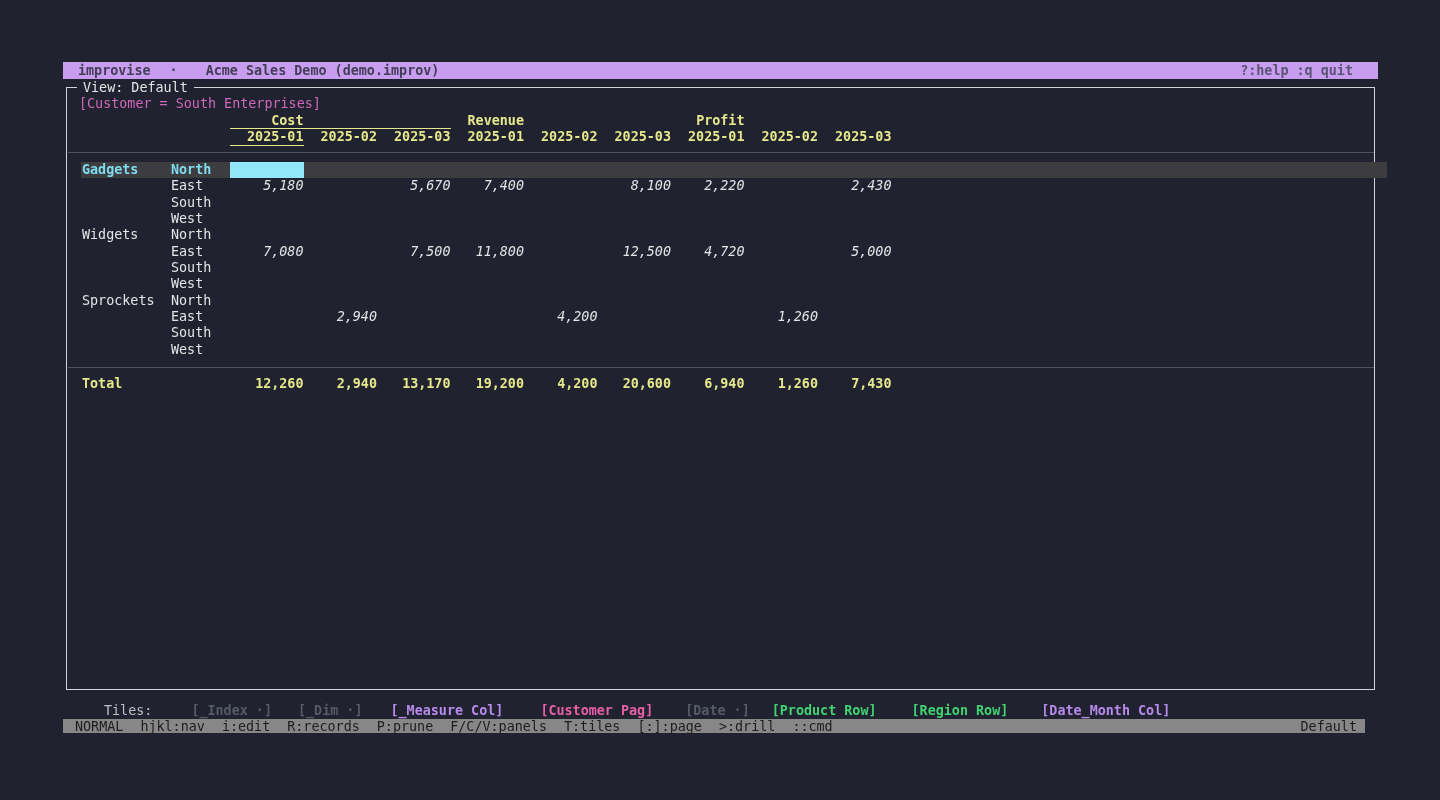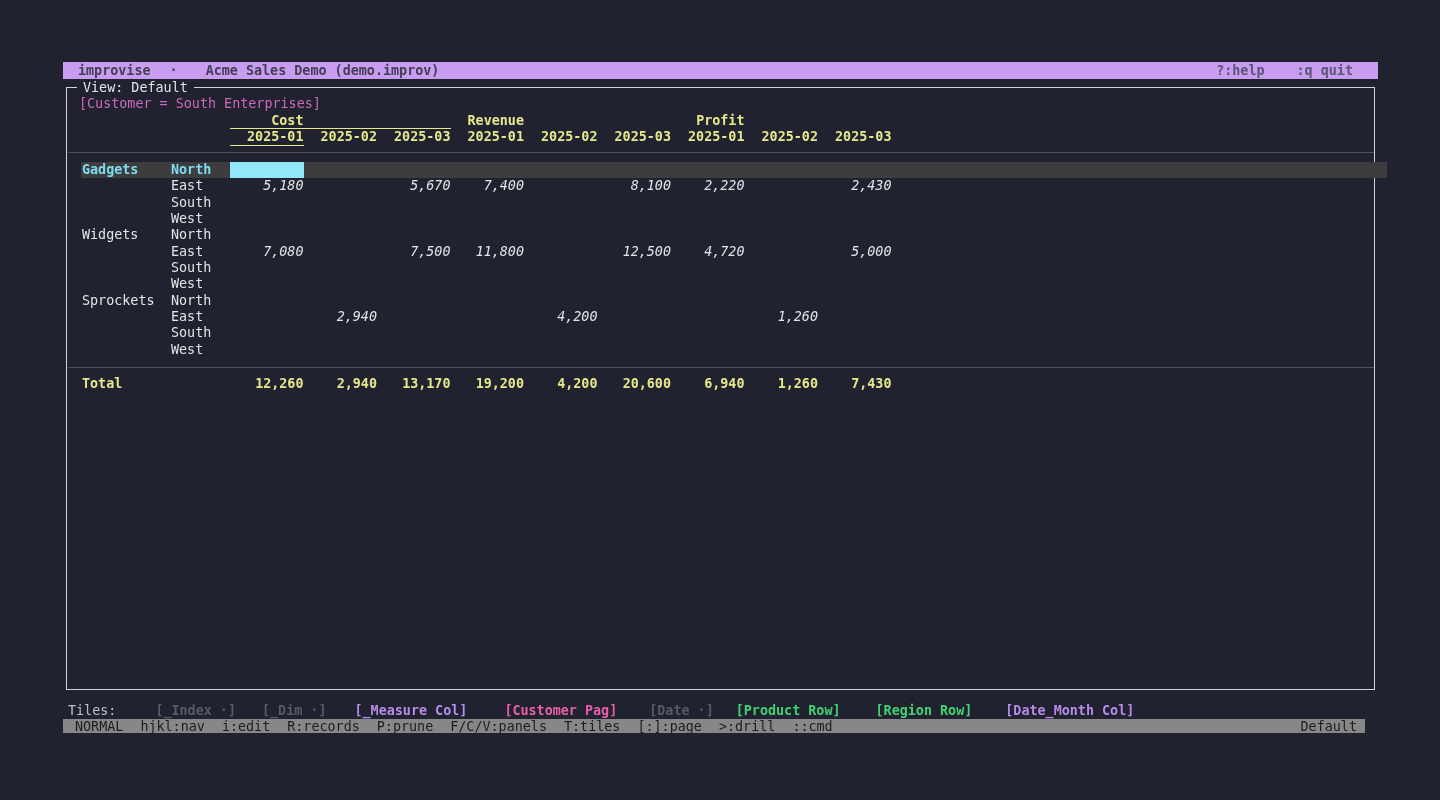--- a/index.html
+++ b/index.html
@@ -27,21 +27,21 @@
   body{font-family:"DejaVu Sans Mono",monospace;font-size:13.4px;color:var(--fg);position:relative;}
   .titlebar{
     position:absolute;left:63px;top:62px;width:1315px;height:17px;
     background:var(--tb-bg);color:var(--tb-fg);font-weight:bold;
     display:flex;justify-content:space-between;align-items:center;
     line-height:17px;white-space:pre;gap:40px;
   }
   .tb-left{padding-left:15px;display:flex;}
   .tb-left .dot{margin:0 28px 0 19px;}
   .tb-right{padding-right:25px;display:flex;color:var(--tb-muted);}
-  .tb-right .quit{margin-left:32px;text-align:center;}
+  .tb-right .quit{margin-left:8px;text-align:center;}
   .viewbox{
     position:absolute;left:66px;top:87px;width:1309px;height:603px;
     border:1px solid var(--border);
   }
   .viewbox-title{
     position:absolute;top:-8px;left:10px;background:var(--bg);
     padding:0 6px;color:var(--fg);line-height:16px;white-space:pre;
   }
   .filter-line{
     position:absolute;left:12px;top:8px;color:var(--magenta);white-space:pre;line-height:16px;
@@ -60,21 +60,21 @@
   .cursor{background:var(--cursor);}
   .group-wrap{width:220.5px;display:flex;}
   .group-wrap.underlined{border-bottom:1px solid var(--yellow);}
   .mcell.underlined{border-bottom:1px solid var(--yellow);}
   .sepline{position:absolute;left:1px;width:1306px;height:1px;background:var(--sep);}
   .totlabel{width:149px;padding-left:1px;}
   .tilesbar{
     position:absolute;left:68px;top:702px;height:17px;display:flex;align-items:center;
     line-height:17px;white-space:pre;
   }
-  .tiles-label{color:#bfbfc5;}
+  .tiles-label{color:#bfbfc5;margin-left:36px;}
   .tile{font-weight:bold;}
   .tile.dim{color:var(--tile-dim);font-weight:bold;}
   .tile.col{color:var(--tile-col);}
   .tile.pag{color:var(--tile-pag);}
   .tile.row{color:var(--tile-row);}
   .statusbar{
     position:absolute;left:63px;top:719px;width:1302px;height:14px;
     background:var(--sb-bg);color:var(--sb-fg);
     display:flex;align-items:center;line-height:17px;white-space:pre;
   }

